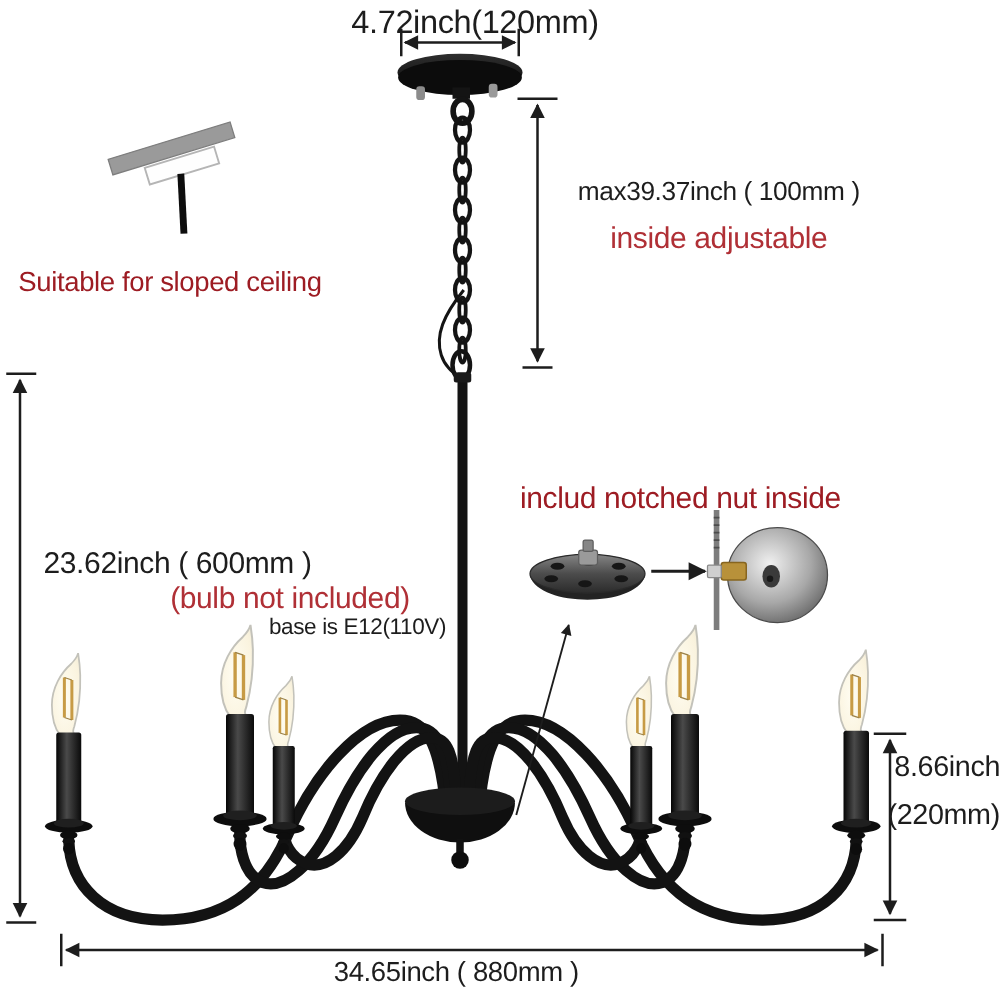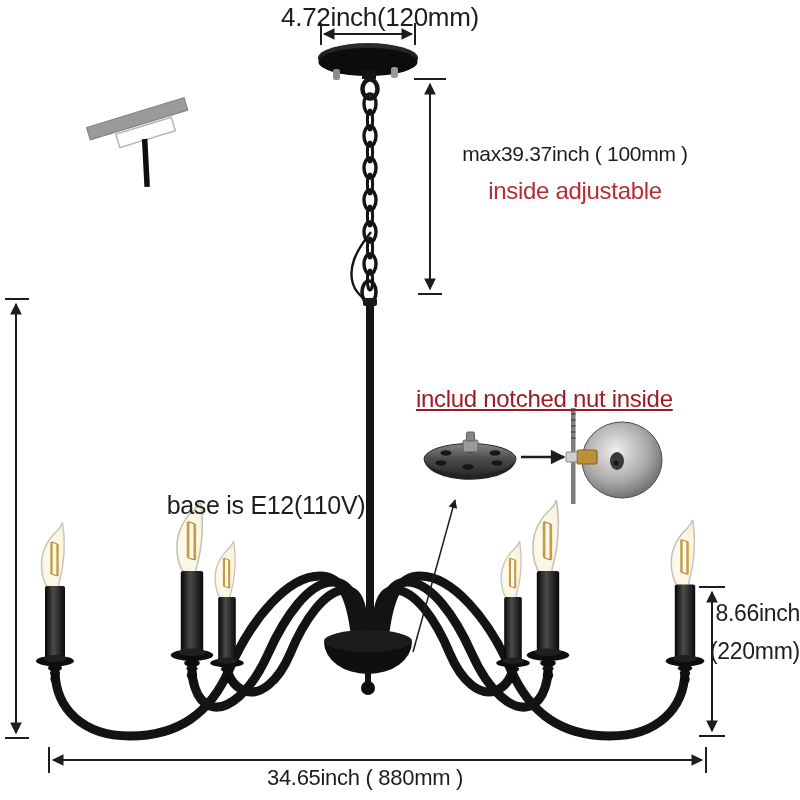--- a/index.html
+++ b/index.html
@@ -13,22 +13,22 @@
     font-size:25px;line-height:1.1;letter-spacing:-0.3px;text-align:center;
   }
   .red1{color:var(--red_dark,#9d1c23);}
   .red2{color:var(--red_bright,#b03036);}
   .l-canopy{left:250px;top:3px;width:260px;font-size:26px;}
   .l-max{left:430px;top:142px;width:290px;font-size:21px;}
   .l-adj{left:430px;top:178px;width:290px;font-size:24px;}
   .l-sloped{left:0px;top:214px;width:272px;font-size:22px;}
   .l-height{left:28px;top:438px;width:228px;font-size:24px;}
   .l-bulb{left:118px;top:466px;width:228px;font-size:24px;}
-  .l-base{left:152px;top:492px;width:228px;font-size:25px;}
-  .l-nut{left:416px;top:386px;width:244px;font-size:24px;text-decoration:underline;}
+  .l-base{left:172px;top:492px;width:228px;font-size:18px;}
+  .l-nut{left:416px;top:386px;width:244px;font-size:24px;}
   .l-ch1{left:714px;top:601px;width:86px;font-size:23px;text-align:right;}
   .l-ch2{left:710px;top:639px;width:92px;font-size:23px;text-align:left;}
   .l-width{left:235px;top:766px;width:260px;font-size:22px;}
 </style>
 </head>
 <body>
 
 <div class="stage">
 
   <svg width="800" height="800" viewBox="0 0 800 800">
@@ -192,18 +192,21 @@
       <line x1="53" y1="760" x2="702" y2="760" marker-start="url(#arr)" marker-end="url(#arr)"></line>
 
       <line x1="521" y1="457" x2="564" y2="457" stroke-width="2.5" marker-end="url(#arr)"></line>
       <line x1="413" y1="652" x2="455" y2="500" stroke-width="1.5" marker-end="url(#arr)"></line>
     </g>
   </svg>
 
   <div class="lbl l-canopy">4.72inch(120mm)</div>
   <div class="lbl l-max">max39.37inch ( 100mm )</div>
   <div class="lbl l-adj red2">inside adjustable</div>
+  <div class="lbl l-sloped red1">Suitable for sloped ceiling</div>
+  <div class="lbl l-height">23.62inch ( 600mm )</div>
+  <div class="lbl l-bulb red2">(bulb not included)</div>
   <div class="lbl l-base">base is E12(110V)</div>
   <div class="lbl l-nut red1">includ notched nut inside</div>
   <div class="lbl l-ch1">8.66inch</div>
   <div class="lbl l-ch2">(220mm)</div>
   <div class="lbl l-width">34.65inch ( 880mm )</div>
 </div>
 
 </body></html>

